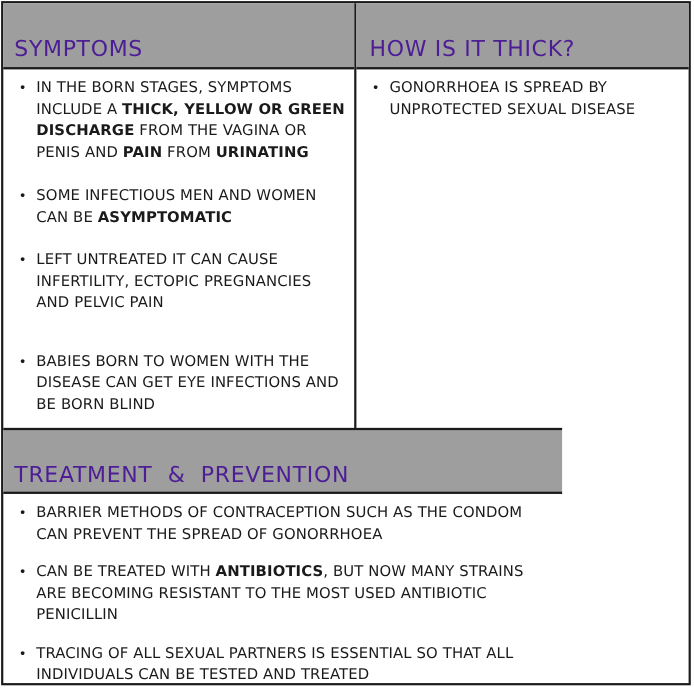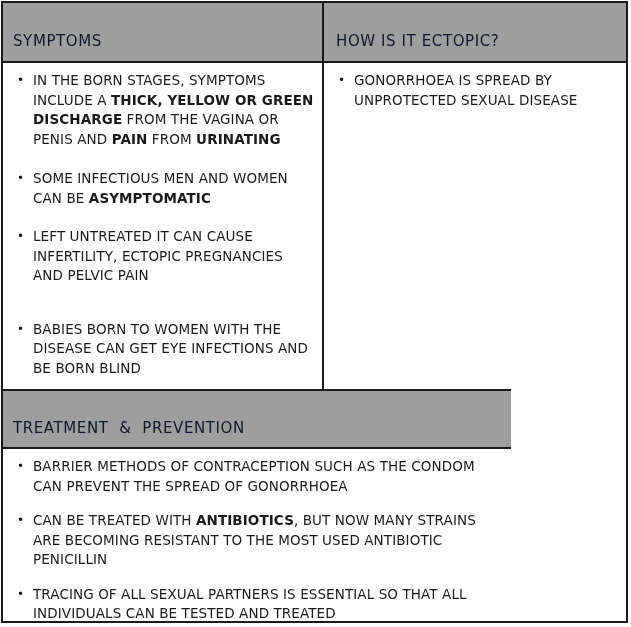--- a/index.html
+++ b/index.html
@@ -4,22 +4,22 @@
 <style>
   html, body { margin: 0; padding: 0; background: #ffffff; }
   body { width: 631px; height: 627px; position: relative; overflow: hidden;
          font-family: "DejaVu Sans", sans-serif; color: #1a1a1a; }
   .sheet { position: absolute; left: 1px; top: 1px; width: 627px; height: 622px;
            border: 2px solid #1a1a1a; box-sizing: border-box; background: #fff; }
   .top-row { position: absolute; left: 0; top: 0; width: 623px; height: 388px; }
   .col { position: absolute; top: 0; height: 388px; box-sizing: border-box; }
   .col-left { left: 0; width: 321px; border-right: 2px solid #1a1a1a; }
   .col-right { left: 321px; width: 302px; }
-  .header { background: #9e9e9e; color: #0f172a; height: 60px; box-sizing: border-box;
-            border-bottom: 2px solid #1a1a1a; font-size: 15px; letter-spacing: 0.6px;
+  .header { background: #9e9e9e; color: #4c1d95; height: 60px; box-sizing: border-box;
+            border-bottom: 2px solid #1a1a1a; font-size: 20px; letter-spacing: 0.6px;
             padding-left: 10px; padding-top: 29px; font-weight: normal; }
   .body { padding: 8px 8px 0 12px; font-size: 13.5px; line-height: 19.5px; letter-spacing: 0.1px; }
   ul { list-style: none; margin: 0; padding: 0; }
   li { position: relative; padding-left: 18px; }
   li .dot { position: absolute; left: 2px; top: 0; font-size: 12px; }
   b { font-weight: bold; }
   .bottom { position: absolute; left: 0; top: 386px; width: 508px; }
   .bottom .header { border-top: 2px solid #1a1a1a; height: 60px; padding-top: 28px; }
   .bottom .body { padding-top: 8px; }
 </style>
@@ -33,21 +33,21 @@
       <div class="body">
           <ul>
             <li><span class="dot">•</span><span>IN THE BORN STAGES, SYMPTOMS INCLUDE A </span><b>THICK, YELLOW OR GREEN DISCHARGE</b><span> FROM THE VAGINA OR PENIS AND </span><b>PAIN</b><span> FROM </span><b>URINATING</b></li>
             <li style="margin-top: 20px;"><span class="dot">•</span><span>SOME INFECTIOUS MEN AND WOMEN CAN BE </span><b>ASYMPTOMATIC</b></li>
             <li style="margin-top: 19px;"><span class="dot">•</span><span>LEFT UNTREATED IT CAN CAUSE INFERTILITY, ECTOPIC PREGNANCIES AND PELVIC PAIN</span></li>
             <li style="margin-top: 34px;"><span class="dot">•</span><span>BABIES BORN TO WOMEN WITH THE DISEASE CAN GET EYE INFECTIONS AND BE BORN BLIND</span></li>
           </ul>
         </div>
     </div>
     <div class="col col-right">
-      <div class="header" style="padding-left:12px">HOW IS IT ECTOPIC?</div>
+      <div class="header" style="padding-left:12px">HOW IS IT THICK?</div>
       <div class="body">
           <ul>
             <li><span class="dot">•</span><span>GONORRHOEA IS SPREAD BY UNPROTECTED SEXUAL DISEASE</span></li>
           </ul>
         </div>
     </div>
   </div>
   <div class="bottom">
     <div class="header" style="white-space:pre">TREATMENT  &amp;  PREVENTION</div>
     <div class="body">

